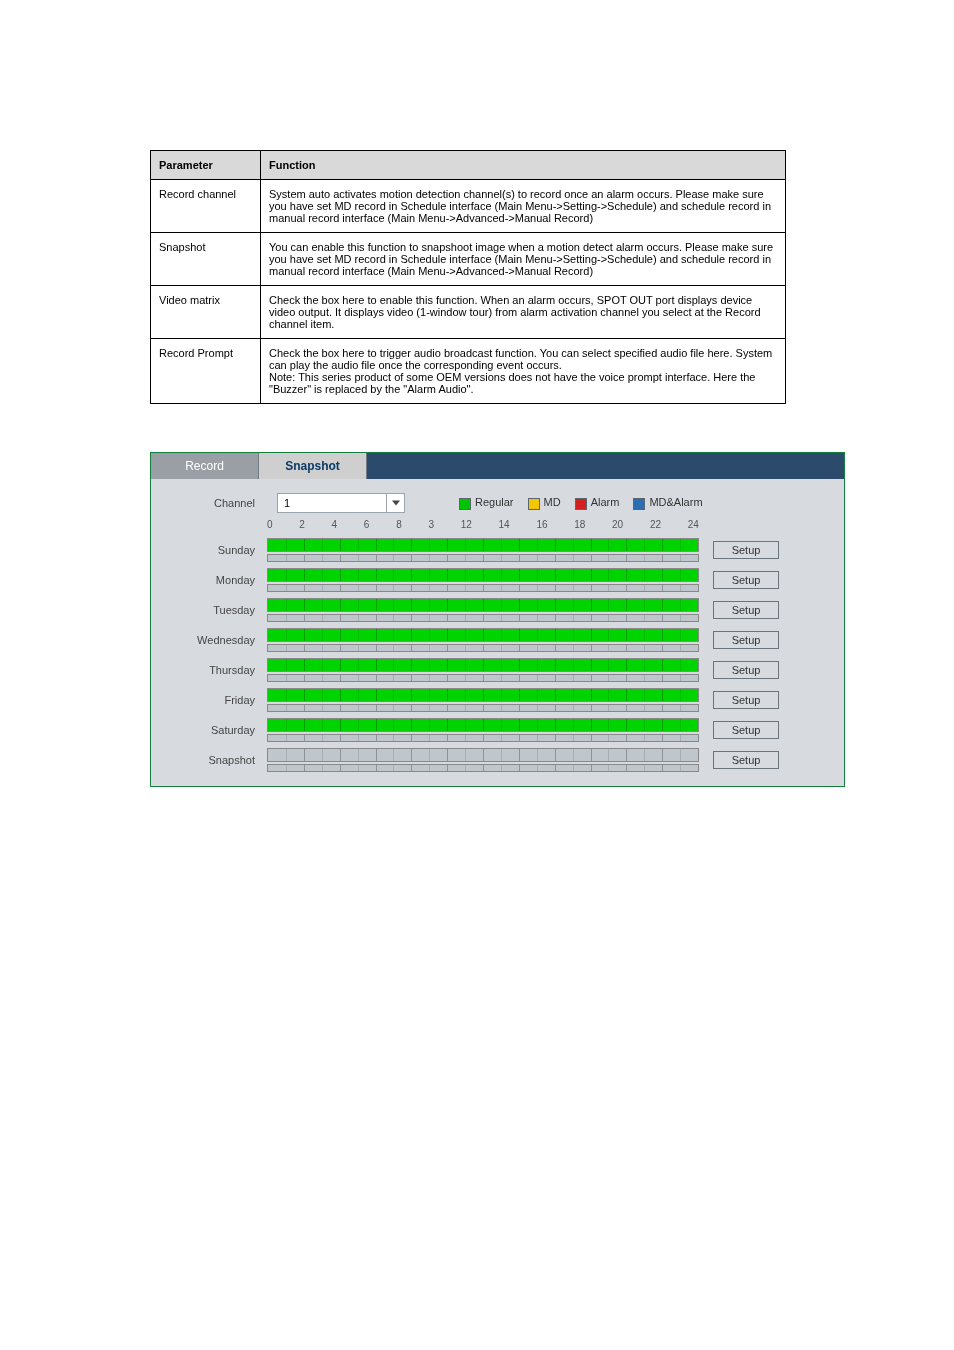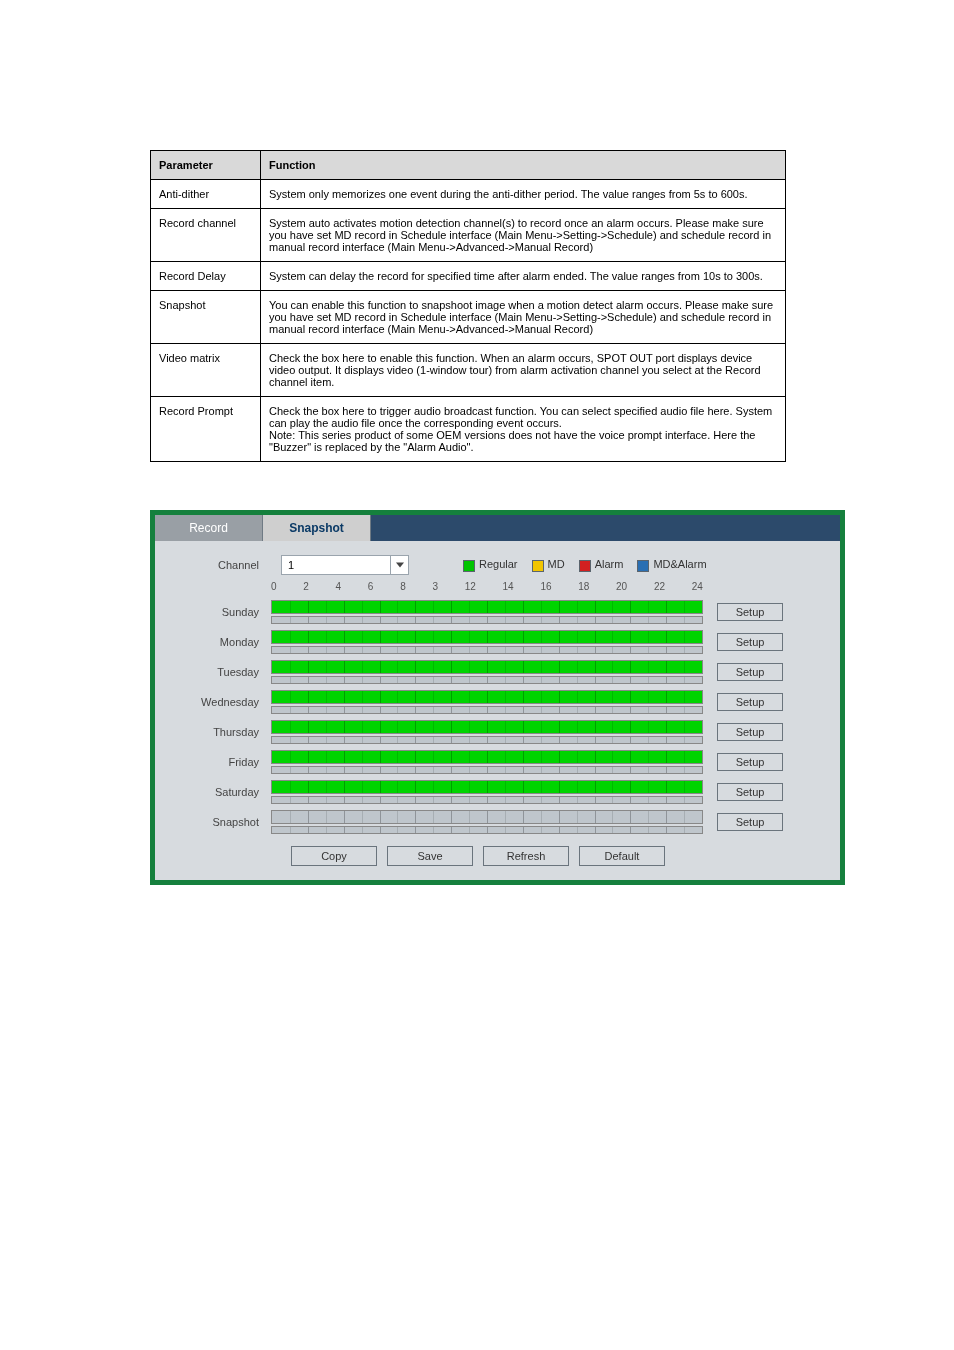--- a/index.html
+++ b/index.html
@@ -6,21 +6,21 @@
   body { font-family: Arial, sans-serif; font-size: 11px; color: #000; background: #fff; width: 954px; }
 
   
   .page { padding: 150px 18px 0 150px; width: 954px; }
   table.params { border-collapse: collapse; width: 636px; }
   table.params th, table.params td { border: 1px solid #000; padding: 8px 8px; vertical-align: top; text-align: left; }
   table.params th:first-child, table.params td:first-child { width: 110px; }
   table.params thead th { background: #d9d9d9; font-weight: bold; }
 
   
-  .figwrap { margin-top: 48px; margin-bottom: 0; border: 5px solid #15803d; width: 695px; }
+  .figwrap { margin-top: 48px; margin-bottom: 0; border: 1px solid #15803d; width: 695px; }
   .tabbar { display: flex; align-items: stretch; background: #cfcfcf; height: 26px; font-size: 12px; }
   .tabbar .tab { display: flex; align-items: center; justify-content: center; width: 108px; border-right: 1px solid #6f7a84; cursor: pointer; }
   .tabbar .tab.inactive { background: #999fa5; color: #fff; }
   .tabbar .tab.active { background: #cfcfcf; color: #0b3a66; font-weight: bold; }
   .tabbar .filler { flex: 1; background: #2c4a6b; }
 
   .sched { background: #d7dbdf; padding: 14px 18px 14px 8px; }
   .toprow { display: flex; align-items: center; gap: 10px; margin-left: 10px; }
   .lbl { width: 98px; text-align: right; padding-right: 12px; color: #444; font-size: 11px; }
   .select { display: inline-flex; align-items: center; background: #fff; border: 1px solid #9aa4ad; height: 20px; width: 128px; position: relative; padding-left: 6px; font-size: 11px; }
@@ -57,30 +57,22 @@
 
   <table class="params">
     <thead>
       <tr>
         <th>Parameter</th>
         <th>Function</th>
       </tr>
     </thead>
     <tbody id="param-body">
         <tr>
-          <td>Anti-dither</td>
-          <td style="white-space: pre-line;">System only memorizes one event during the anti-dither period. The value ranges from 5s to 600s.</td>
-        </tr>
-        <tr>
           <td>Record channel</td>
           <td style="white-space: pre-line;">System auto activates motion detection channel(s) to record once an alarm occurs. Please make sure you have set MD record in Schedule interface (Main Menu-&gt;Setting-&gt;Schedule) and schedule record in manual record interface (Main Menu-&gt;Advanced-&gt;Manual Record)</td>
-        </tr>
-        <tr>
-          <td>Record Delay</td>
-          <td style="white-space: pre-line;">System can delay the record for specified time after alarm ended. The value ranges from 10s to 300s.</td>
         </tr>
         <tr>
           <td>Snapshot</td>
           <td style="white-space: pre-line;">You can enable this function to snapshoot image when a motion detect alarm occurs. Please make sure you have set MD record in Schedule interface (Main Menu-&gt;Setting-&gt;Schedule) and schedule record in manual record interface (Main Menu-&gt;Advanced-&gt;Manual Record)</td>
         </tr>
         <tr>
           <td>Video matrix</td>
           <td style="white-space: pre-line;">Check the box here to enable this function. When an alarm occurs, SPOT OUT port displays device video output. It displays video (1-window tour) from alarm activation channel you select at the Record channel item.</td>
         </tr>
         <tr>
@@ -587,22 +579,16 @@
                 <div class="gridline major" style="left: 83.3333%;"></div>
                 <div class="gridline" style="left: 87.5%;"></div>
                 <div class="gridline major" style="left: 91.6667%;"></div>
                 <div class="gridline" style="left: 95.8333%;"></div>
               </div>
             </div>
             <div class="setupbtn">Setup</div>
           </div>
         </div>
 
-      <div class="btnrow">
-        <div class="btn">Copy</div>
-        <div class="btn">Save</div>
-        <div class="btn">Refresh</div>
-        <div class="btn">Default</div>
-      </div>
     </div>
   </div>
 
 </div>
 
 </body></html>

